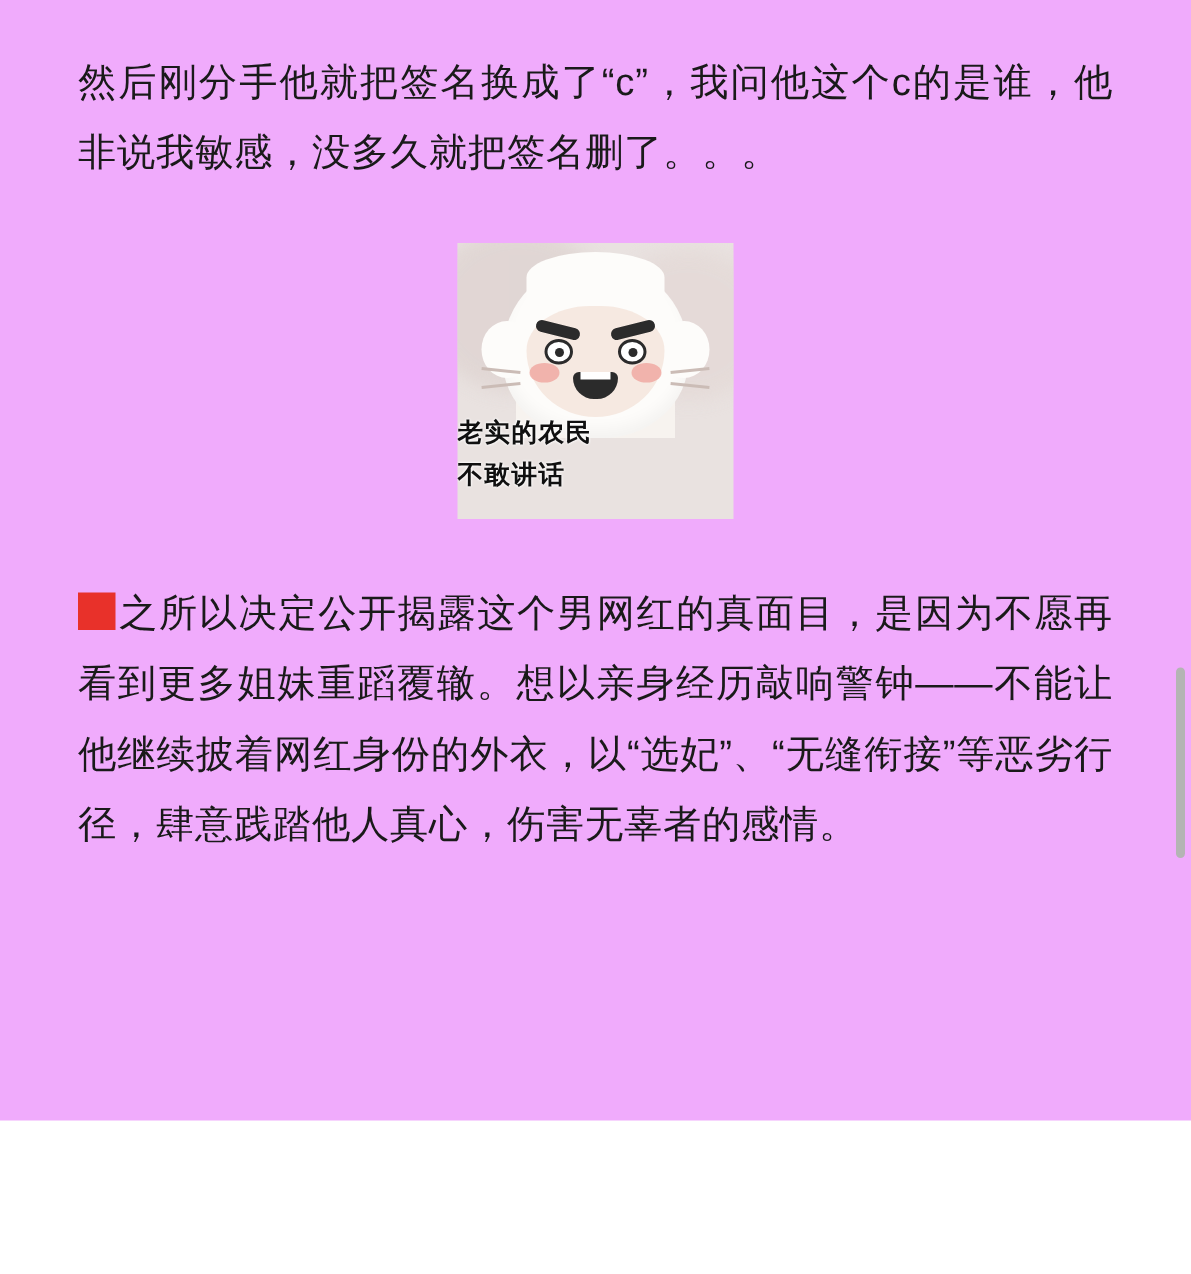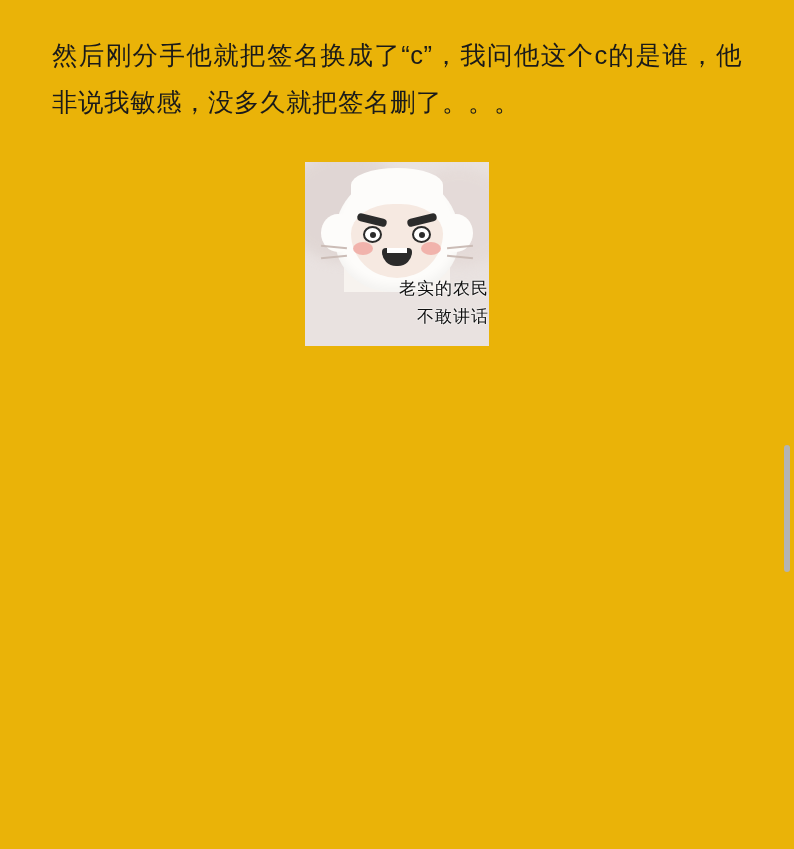--- a/index.html
+++ b/index.html
@@ -10,22 +10,22 @@
   body {
     width: 794px;
     height: 849px;
     font-family: "Liberation Sans", sans-serif;
     position: relative;
     overflow: hidden;
   }
   .page {
     position: relative;
     width: 794px;
-    height: 849px;
-    background: #eab308;
+    height: 747px;
+    background: #f0abfc;
     box-sizing: border-box;
     padding: 24px 52px 0 52px;
   }
   .para {
     font-size: 25.5px;
     line-height: 47px;
     color: #1a1a1a;
     letter-spacing: 0.5px;
     margin: 0;
     text-align: justify;
@@ -192,23 +192,23 @@
     bottom: 54px;
     width: 106px;
     height: 40px;
     background: #f7f3ef;
     border-radius: 40% 40% 0 0;
   }
   .meme-caption {
     position: absolute;
     left: 0;
     right: 0;
-    text-align: right;
+    text-align: left;
     color: #101010;
-    font-weight: normal;
+    font-weight: bold;
     font-family: "DejaVu Sans", sans-serif;
     font-size: 17px;
     letter-spacing: 1px;
     text-shadow: 0 0 2px #fff, 0 0 2px #fff;
   }
   .meme-caption.line1 { bottom: 46px; }
   .meme-caption.line2 { bottom: 18px; margin-top: 37px; }
   .scrollbar-track {
     position: absolute;
     right: 4px;
@@ -266,19 +266,22 @@
           <div class="whisker r2"></div>
         </div>
       </div>
       <div class="meme-caption line1">老实的农民</div>
       <div class="meme-caption line2">不敢讲话</div>
     </div>
   </div>
 
   <div class="gap-1"></div>
 
+  <p class="para">
+    <span class="bullet"></span><span>之所以决定公开揭露这个男网红的真面目，是因为不愿再看到更多姐妹重蹈覆辙。想以亲身经历敲响警钟——不能让他继续披着网红身份的外衣，以“选妃”、“无缝衔接”等恶劣行径，肆意践踏他人真心，伤害无辜者的感情。</span>
+  </p>
 
   <div class="gap-2"></div>
 
 
   <div class="scrollbar-track"></div>
   <div class="scrollbar-thumb"></div>
 </div>
 
 </body></html>

